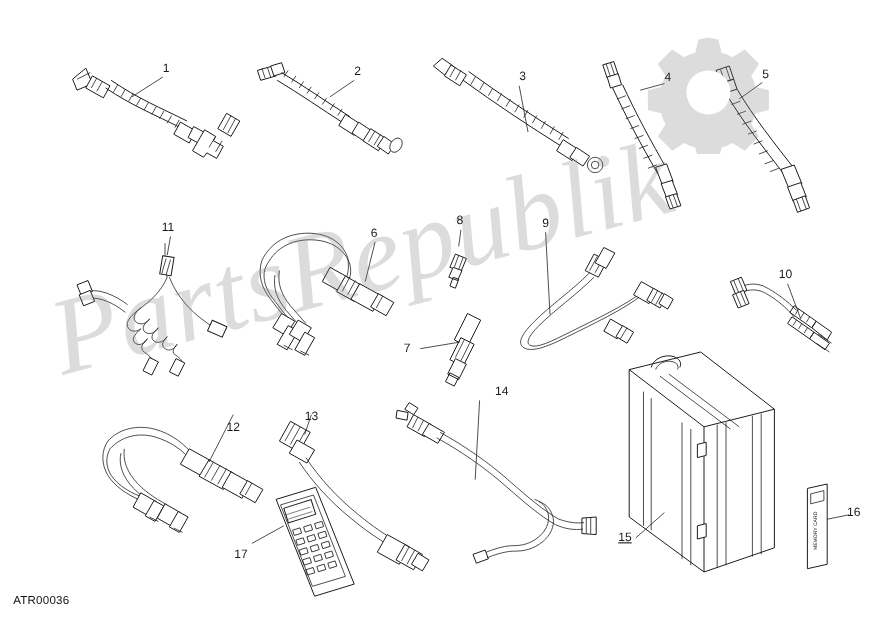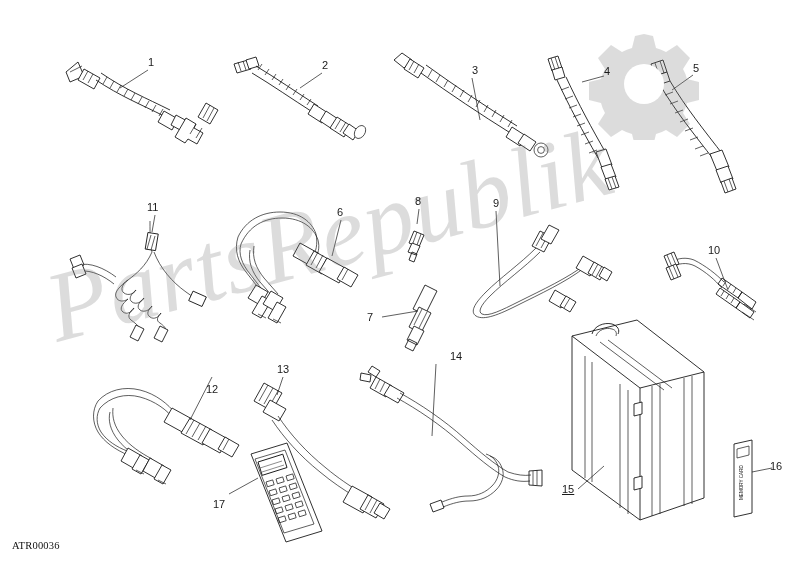--- a/index.html
+++ b/index.html
@@ -28,21 +28,21 @@
     position: absolute;
     font-family: "Liberation Sans", sans-serif;
     font-size: 11px;
     color: #1a1a1a;
     white-space: nowrap;
   }
   .figcode {
     position: absolute;
     left: 12px;
     top: 540px;
-    font-family: Liberation Serif, serif;
+    font-family: Liberation Sans, sans-serif;
     font-size: 10.5px;
     color: #111;
     letter-spacing: 0.2px;
   }
   .wm {
     position: absolute;
     pointer-events: none;
   }
   .wm-text {
     left: 34px;
@@ -389,21 +389,21 @@
   <div class="callout" style="left:472px; top:64px;">3</div>
   <div class="callout" style="left:604px; top:65px;">4</div>
   <div class="callout" style="left:693px; top:62px;">5</div>
   <div class="callout" style="left:337px; top:206px;">6</div>
   <div class="callout" style="left:367px; top:311px;">7</div>
   <div class="callout" style="left:415px; top:195px;">8</div>
   <div class="callout" style="left:493px; top:197px;">9</div>
   <div class="callout" style="left:708px; top:244px;text-align:right;">10</div>
   <div class="callout" style="left:147px; top:201px;">11</div>
   <div class="callout" style="left:206px; top:363px;margin-top:20px;">12</div>
-  <div class="callout" style="left:277px; top:363px;">13</div>
+  <div class="callout" style="left:277px; top:373px;">13</div>
   <div class="callout" style="left:450px; top:350px;">14</div>
   <div class="callout" style="left:562px; top:483px;text-decoration:underline;">15</div>
   <div class="callout" style="left:770px; top:460px;">16</div>
   <div class="callout" style="left:213px; top:498px;">17</div>
 
   <div class="figcode">ATR00036</div>
 
 </div>
 
 </body></html>

